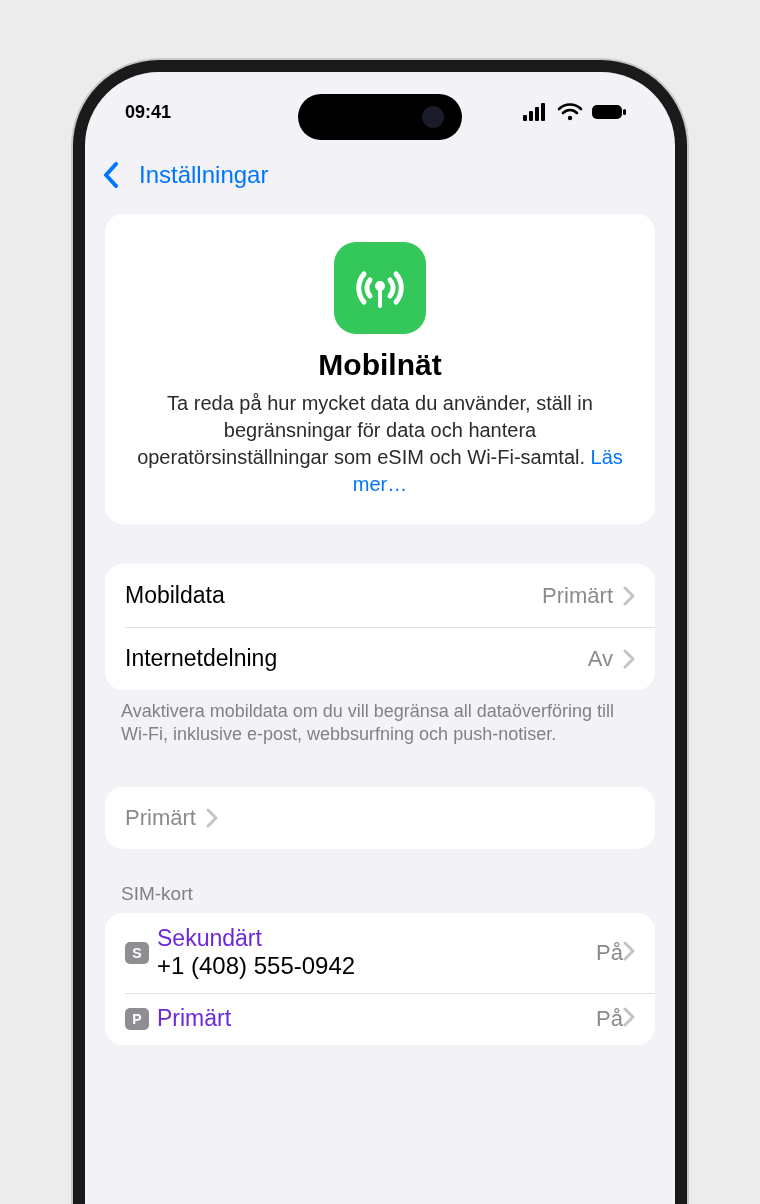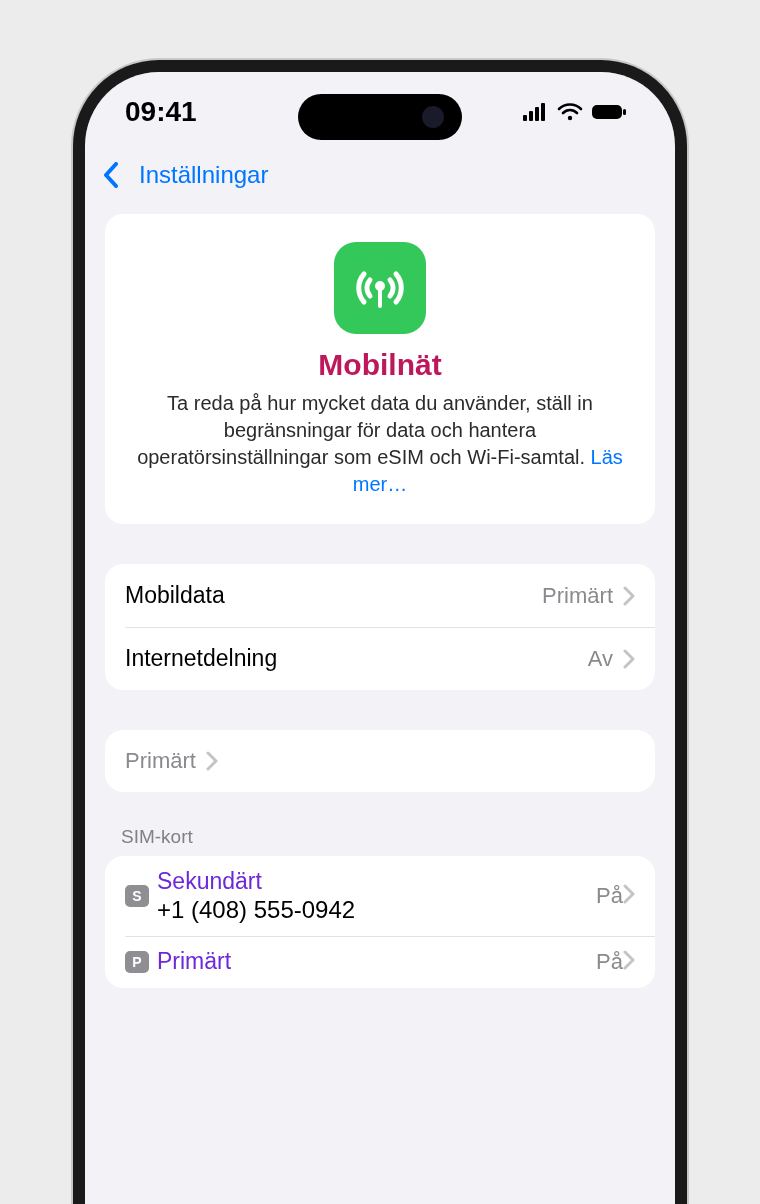--- a/index.html
+++ b/index.html
@@ -55,21 +55,21 @@
   }
   .statusbar {
     position: absolute;
     top: 0; left: 0; right: 8px;
     height: 80px;
     display: flex;
     justify-content: space-between;
     align-items: center;
     padding: 0 40px;
     z-index: 5;
-    font-size: 28px;
+    font-size: 18px;
     font-weight: 700;
     color: #000;
   }
   .status-right { display: flex; gap: 8px; align-items: center; }
   .status-right svg { display: block; }
   .content {
     position: absolute;
     top: 80px;
     left: 0; right: 0; bottom: 0;
     overflow: hidden;
@@ -99,21 +99,21 @@
     border-radius: 22px;
     margin: 0 auto 14px;
     display: flex;
     align-items: center;
     justify-content: center;
   }
   .card h1 {
     font-size: 30px;
     font-weight: 700;
     margin-bottom: 8px;
-    color: #be185d;
+    color: #000000;
   }
   .card p {
     font-size: 20px;
     line-height: 1.35;
     color: #2b2b2d;
   }
   .card .more { color: #0076ff; }
   .group { margin-top: 40px; }
   .row {
     display: flex;
@@ -268,20 +268,21 @@
         <div class="row">
           <span class="label">Internetdelning</span>
           <span class="value">Av</span>
           <span class="chev-r">
             <svg width="12" height="20" viewBox="0 0 12 20">
                 <path d="M2 2 L10 10 L2 18" fill="none" stroke="#c4c4c7" stroke-width="3" stroke-linecap="round" stroke-linejoin="round"></path>
               </svg>
           </span>
         </div>
       </div>
+      <div class="footer-note">Avaktivera mobildata om du vill begränsa all dataöverföring till Wi-Fi, inklusive e-post, webbsurfning och push-notiser.</div>
 
       <div class="group">
         <div class="row">
           <span class="value">Primärt</span>
           <span class="chev-r">
             <svg width="12" height="20" viewBox="0 0 12 20">
                 <path d="M2 2 L10 10 L2 18" fill="none" stroke="#c4c4c7" stroke-width="3" stroke-linecap="round" stroke-linejoin="round"></path>
               </svg>
           </span>
         </div>

